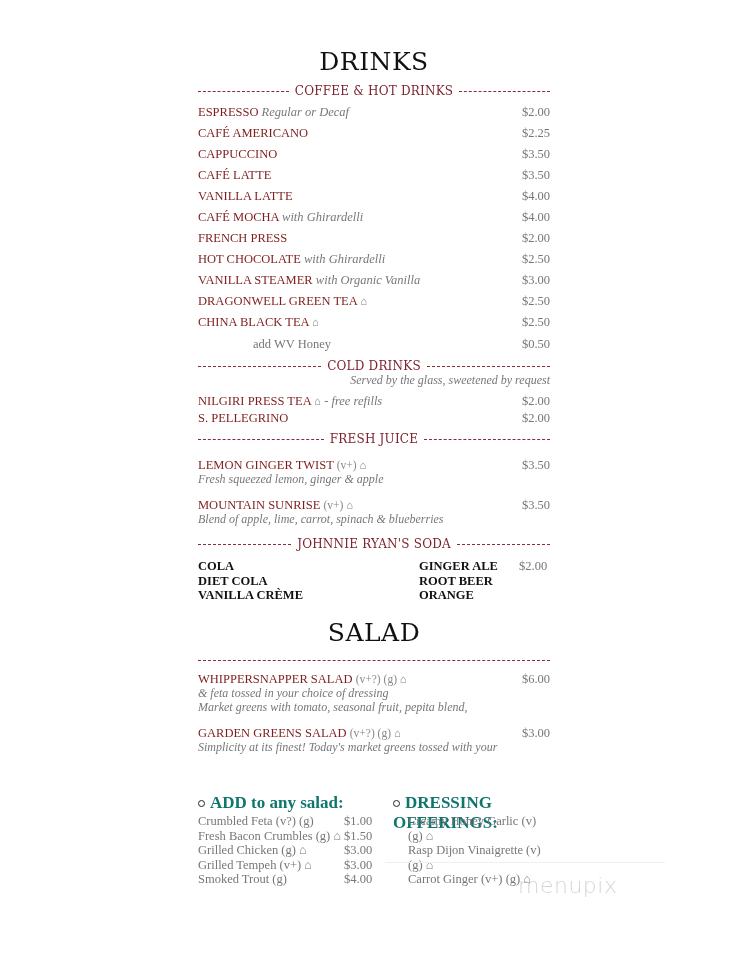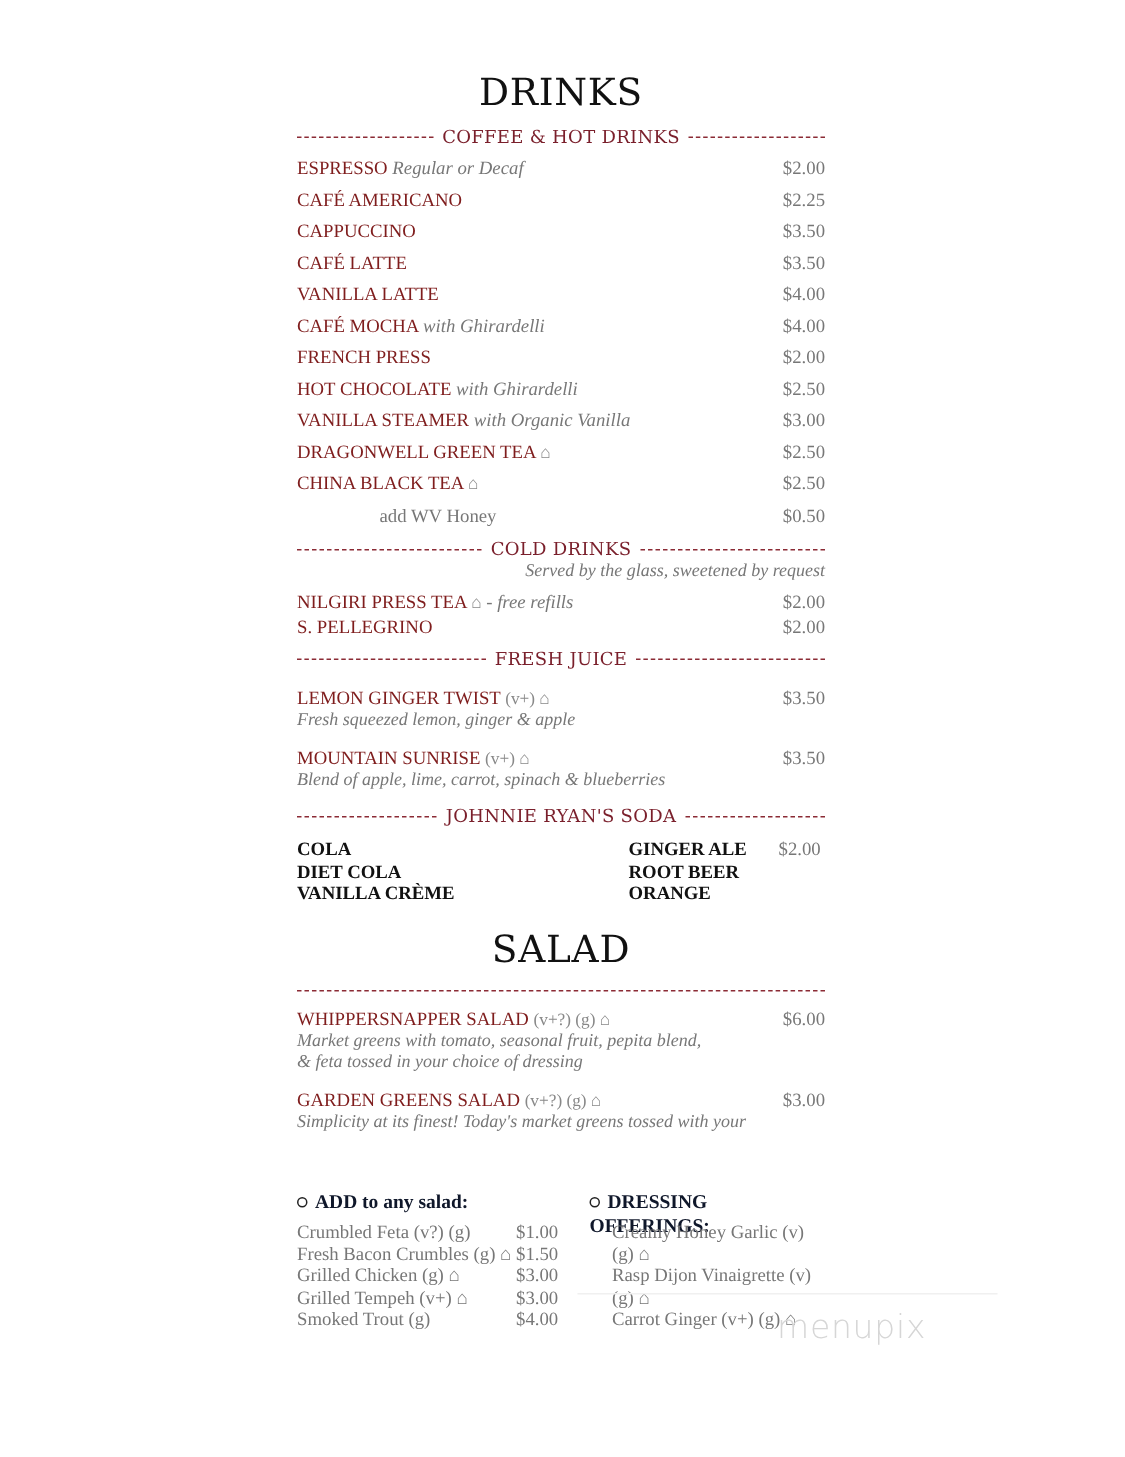--- a/index.html
+++ b/index.html
@@ -21,21 +21,21 @@
     .name { font-weight: normal; color: #7f1d1d; }
     .note { font-style: italic; color: #777; }
     .mark { color: #888; font-size: 11.5px; }
     .price { position: absolute; right: 0; top: 0; color: #777; font-size: 12.5px; }
     .desc { position: absolute; left: 0; font-style: italic; color: #777; font-size: 12px; line-height: 14px; width: 320px; }
     .subtitle { position: absolute; left: 0; width: 352px; text-align: right; font-style: italic;
                 color: #777; font-size: 12px; }
 
     .soda-col { position: absolute; font-weight: bold; font-size: 12.5px; line-height: 14.5px; color: #111; }
 
-    .addon-head { position: absolute; font-weight: bold; color: #0f172a; font-size: 13px; }
+    .addon-head { position: absolute; font-weight: bold; color: #0f766e; font-size: 17px; }
     .bullet { display: inline-block; width: 5px; height: 5px; border: 1.3px solid #222; border-radius: 50%;
               margin-right: 5px; vertical-align: middle; position: relative; top: -1px; }
     .addon-list { position: absolute; font-size: 12.5px; line-height: 14.5px; color: #777; }
     .addon-price { position: absolute; font-size: 12.5px; line-height: 14.5px; color: #777; text-align: right; }
 
     .watermark { position: absolute; left: 518px; top: 873px; font-family: "DejaVu Sans", sans-serif;
                  font-size: 22px; color: #d6d6d6; letter-spacing: 0.5px; font-weight: 300; }
     .faint-line { position: absolute; left: 385px; top: 862px; width: 280px; border-top: 1px solid #f0f0f0; }
   </style>
 </head>
@@ -160,22 +160,22 @@
 
   <div class="big-title" style="top:618px;">SALAD</div>
   <div class="full-dash" style="top:660px;"></div>
 
   <div class="row" style="top:671px;">
     <span class="name">WHIPPERSNAPPER SALAD</span>
     <span class="mark">(v+?) (g) ⌂</span>
     <span class="price">$6.00</span>
   </div>
   <div class="desc" style="top:686px;width:352px;">
+    <div>&amp; feta tossed in your choice of dressing</div>
     <div>Market greens with tomato, seasonal fruit, pepita blend,</div>
-    <div>&amp; feta tossed in your choice of dressing</div>
   </div>
 
   <div class="row" style="top:725px;">
     <span class="name">GARDEN GREENS SALAD</span>
     <span class="mark">(v+?) (g) ⌂</span>
     <span class="price">$3.00</span>
   </div>
   <div class="desc" style="top:740px;width:352px;">
     <div>Simplicity at its finest!  Today's market greens tossed with your</div>
   </div>

